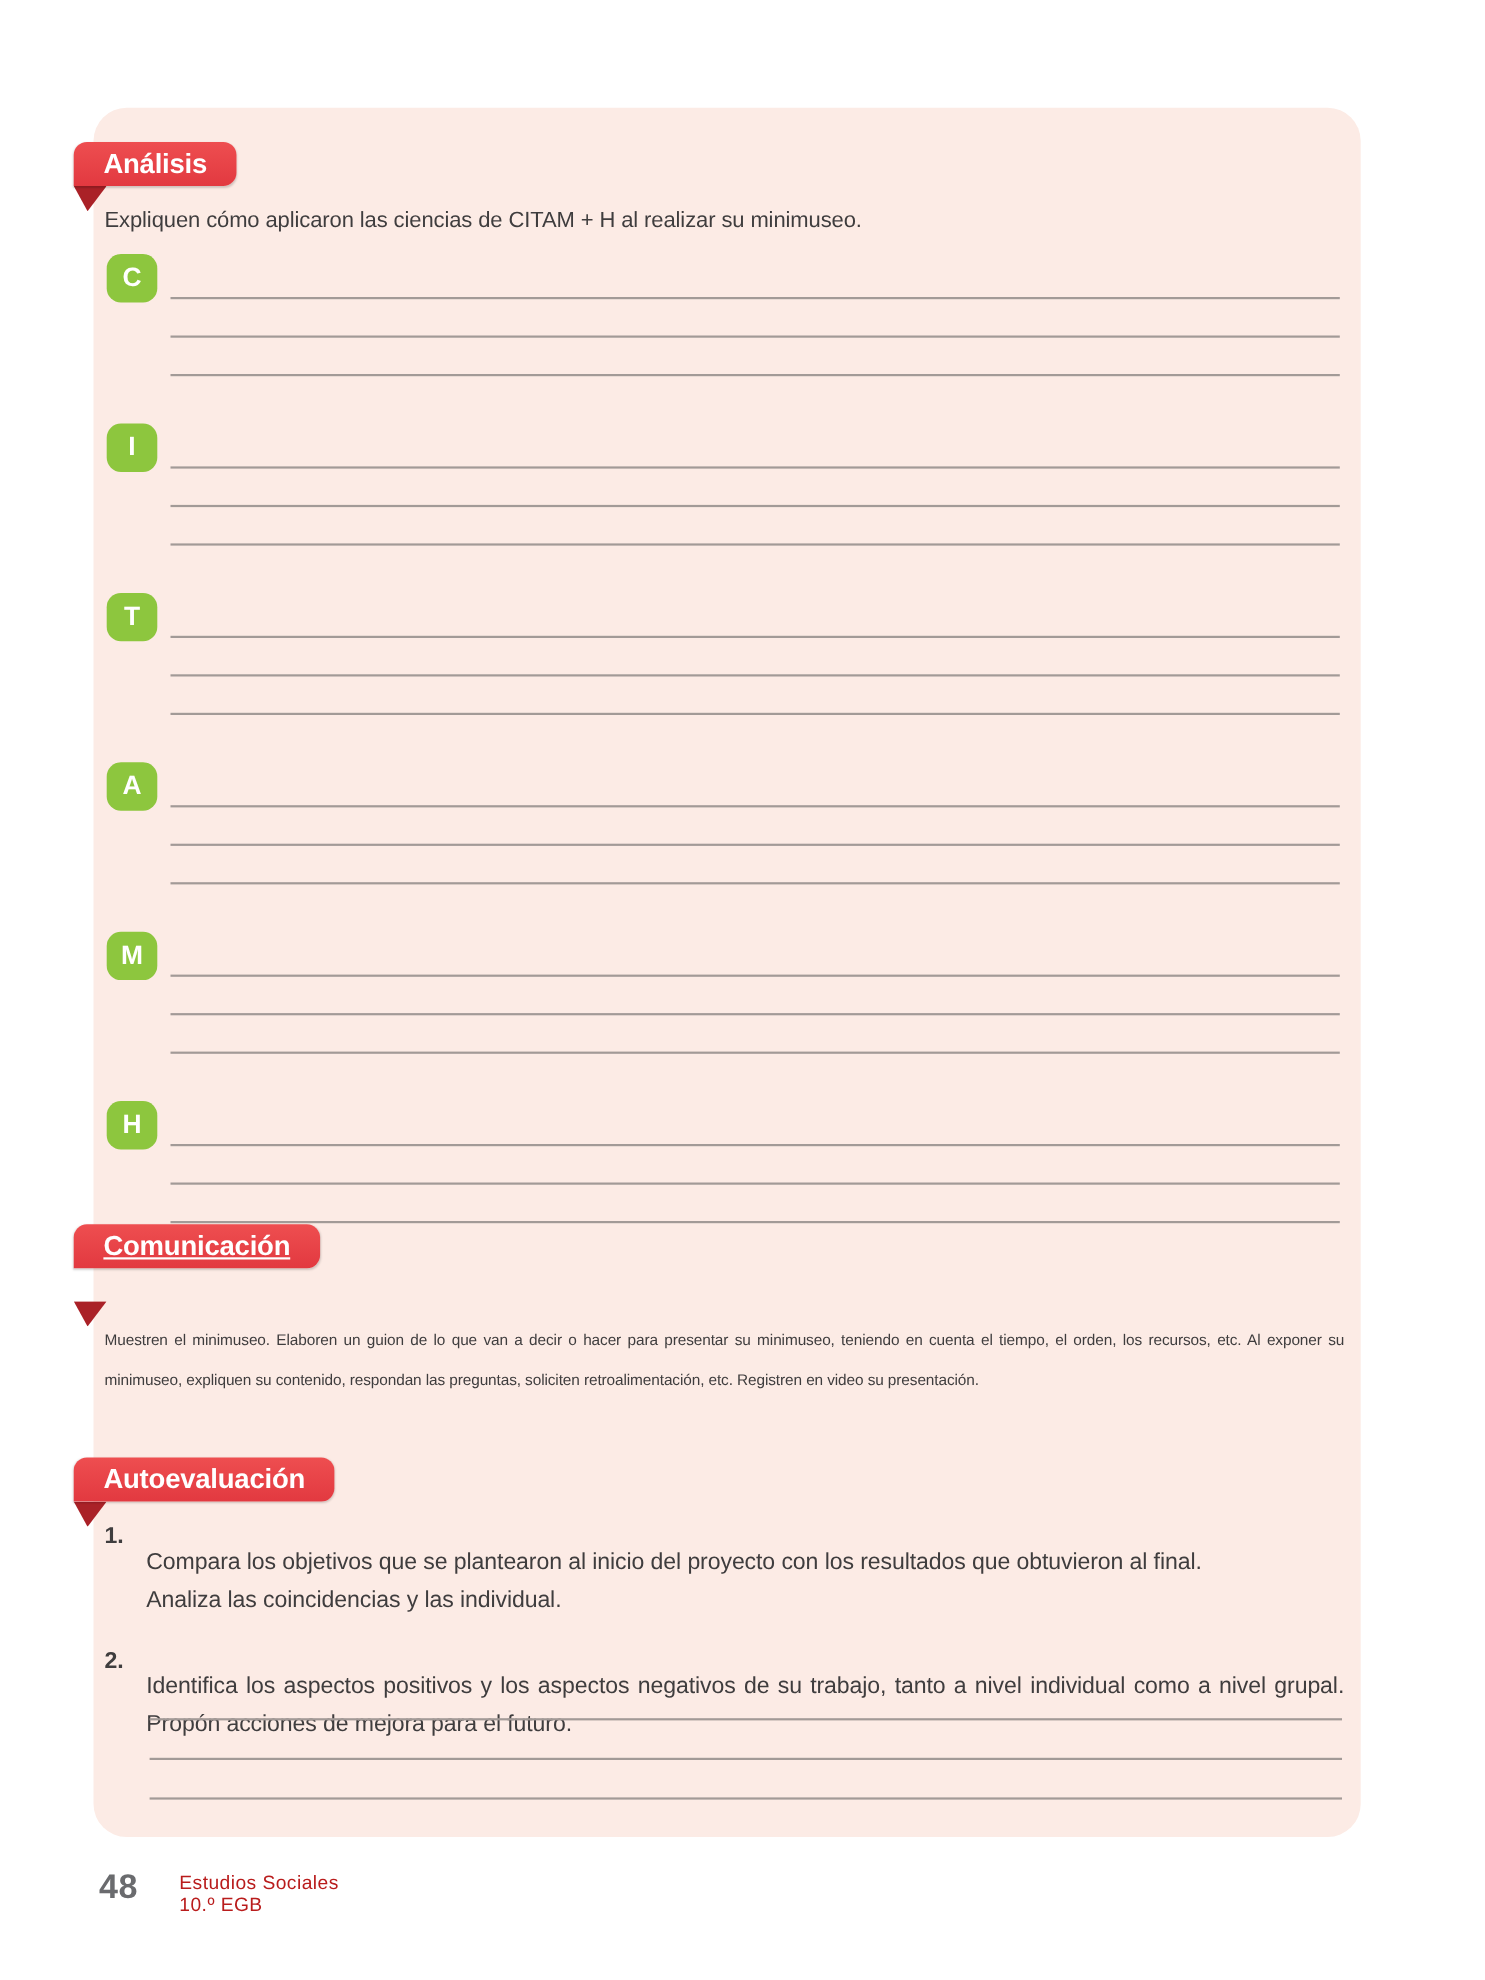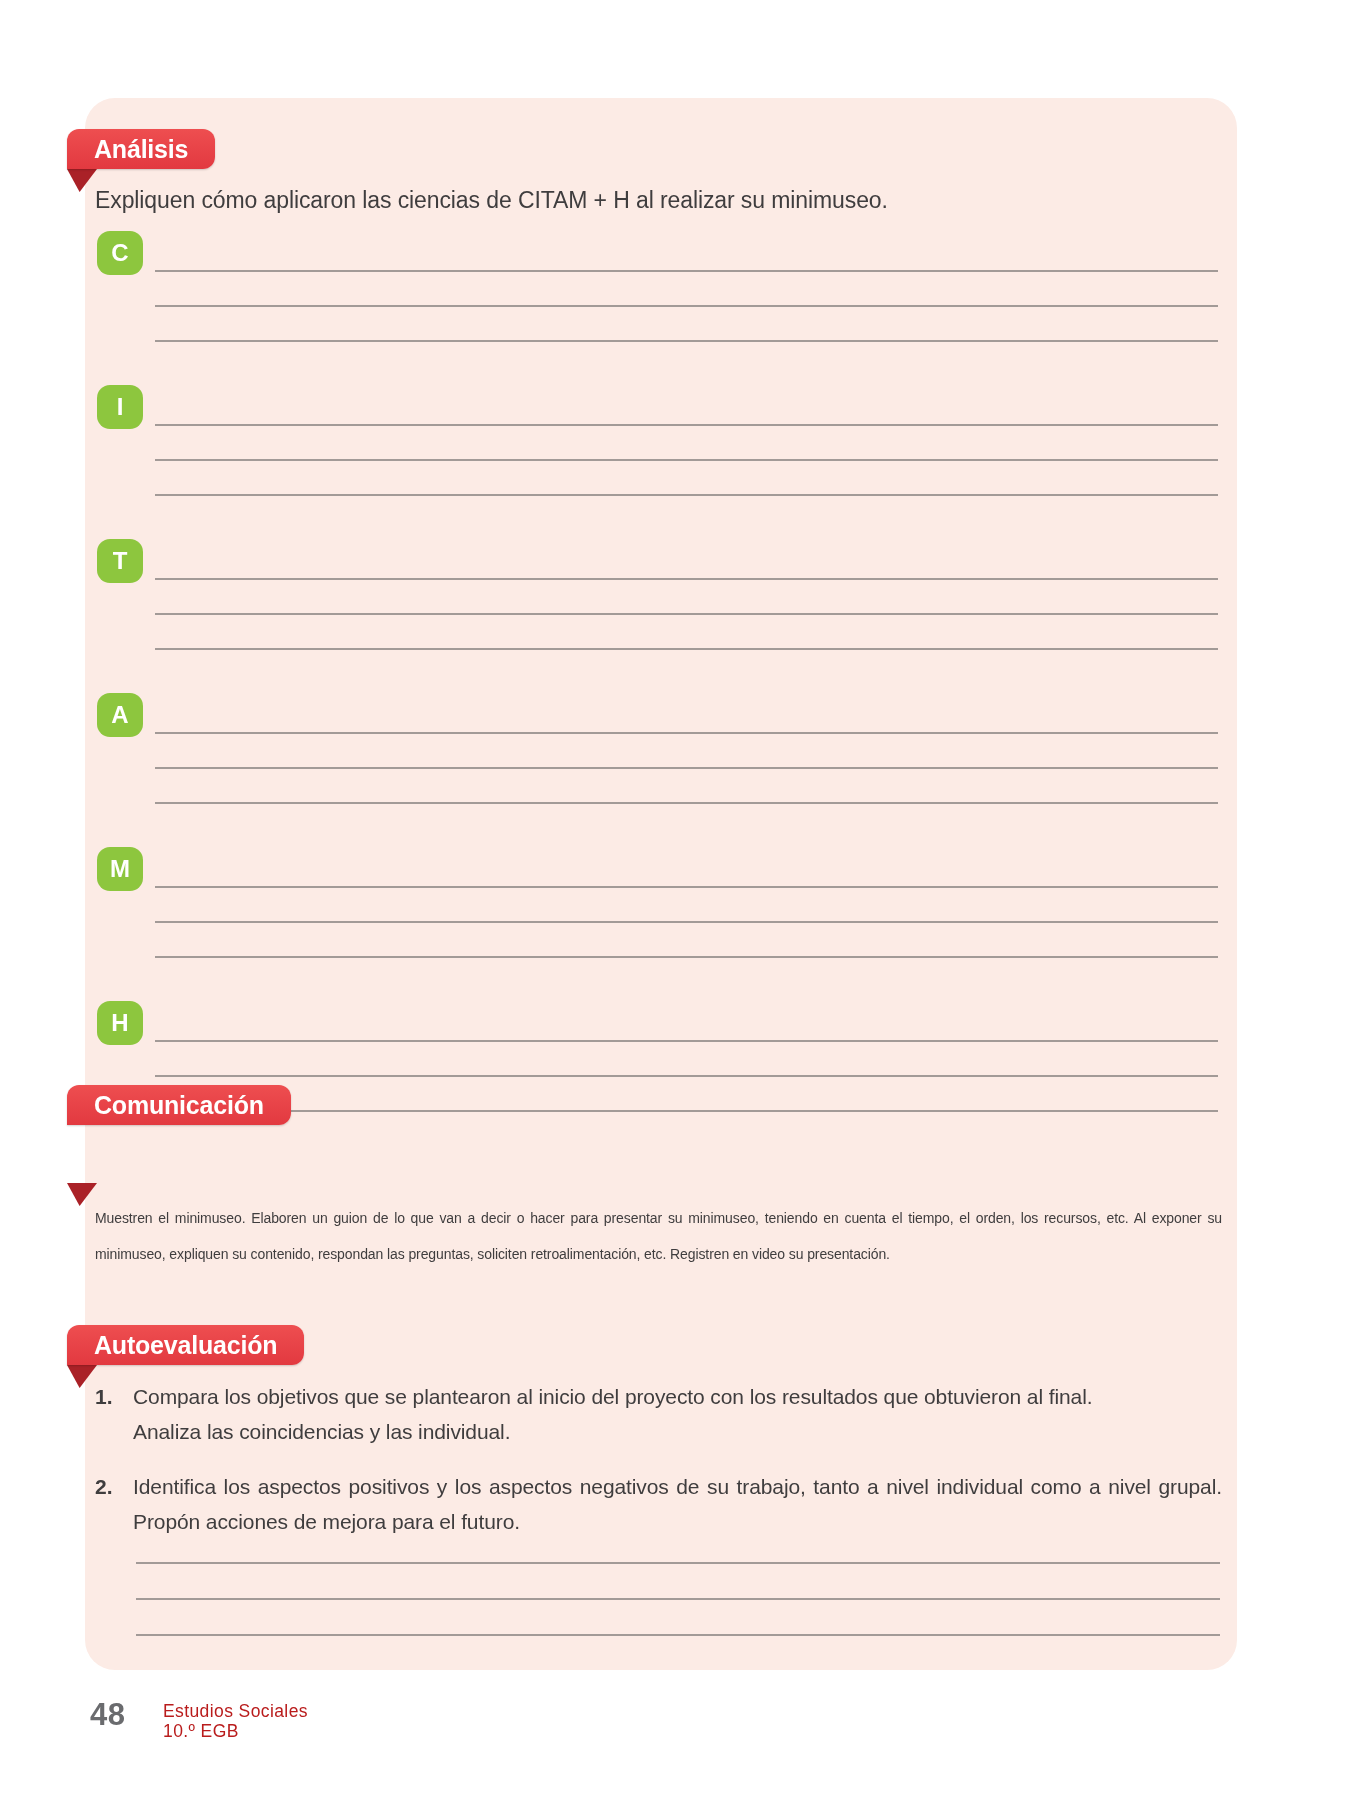--- a/index.html
+++ b/index.html
@@ -16,45 +16,45 @@
     display:flex; align-items:center; justify-content:center;
     background:linear-gradient(180deg,#ee4e50 0%,#e23940 100%);
     border-radius:12px 12px 12px 0; color:#ffffff; font-size:25px; font-weight:bold;
     letter-spacing:-0.2px; box-shadow:0 1px 2px rgba(0,0,0,0.18); z-index:2;
   }
   .fold {
     position:absolute; left:67px; width:30px; height:23px; background:#aa2127;
     clip-path:polygon(0 0,100% 0,42% 100%); z-index:1;
   }
   #ribbon-analisis { top:129px; }        #fold-analisis { top:169px; }
-  #ribbon-comunicacion { top:1085px; }   #fold-comunicacion { top:1183px; }
+  #ribbon-comunicacion { top:1113px;text-decoration:underline; }   #fold-comunicacion { top:1183px; }
   #ribbon-autoevaluacion { top:1325px; } #fold-autoevaluacion { top:1365px; }
 
   .instruction {
     position:absolute; left:95px; top:186px; width:1130px;
-    font-size:23px; line-height:28px; letter-spacing:-0.1px;
+    font-size:20px; line-height:28px; letter-spacing:-0.1px;
   }
   .lgroup { position:absolute; left:97px; width:1121px; height:112px; }
   .lbadge {
     position:absolute; left:0; top:0; width:46px; height:44px; border-radius:13px;
     background:#8dc63e; color:#ffffff; font-size:24px; font-weight:bold;
     display:flex; align-items:center; justify-content:center;
   }
   .wline { position:absolute; left:58px; width:1063px; height:2px; background:#a29a97; }
 
   .para {
     position:absolute; left:95px; width:1127px;
     font-size:14px; line-height:36px; letter-spacing:-0.1px; text-align:justify;
   }
   #para-comunicacion { top:1200px; }
 
   .items { position:absolute; left:95px; top:1379px; width:1127px; }
   .item { display:flex; margin-bottom:20px; }
   .inum { width:38px; flex:none; font-weight:bold; font-size:21px; line-height:35px; }
-  .itext { flex:1; font-size:21px; line-height:35px; letter-spacing:-0.1px; }
+  .itext { flex:1; font-size:21px; line-height:35px; letter-spacing:-0.1px;margin-top:23px; }
   .itext.just { text-align:justify; }
 
   .aline { position:absolute; left:136px; width:1084px; height:2px; background:#a29a97; }
 
   .footer-num {
     position:absolute; left:90px; top:1697px; font-size:31px; font-weight:bold;
     color:#6a6b6e; letter-spacing:0.5px;
   }
   .footer-meta {
     position:absolute; left:163px; top:1701px; font-size:17.5px; line-height:20px;

